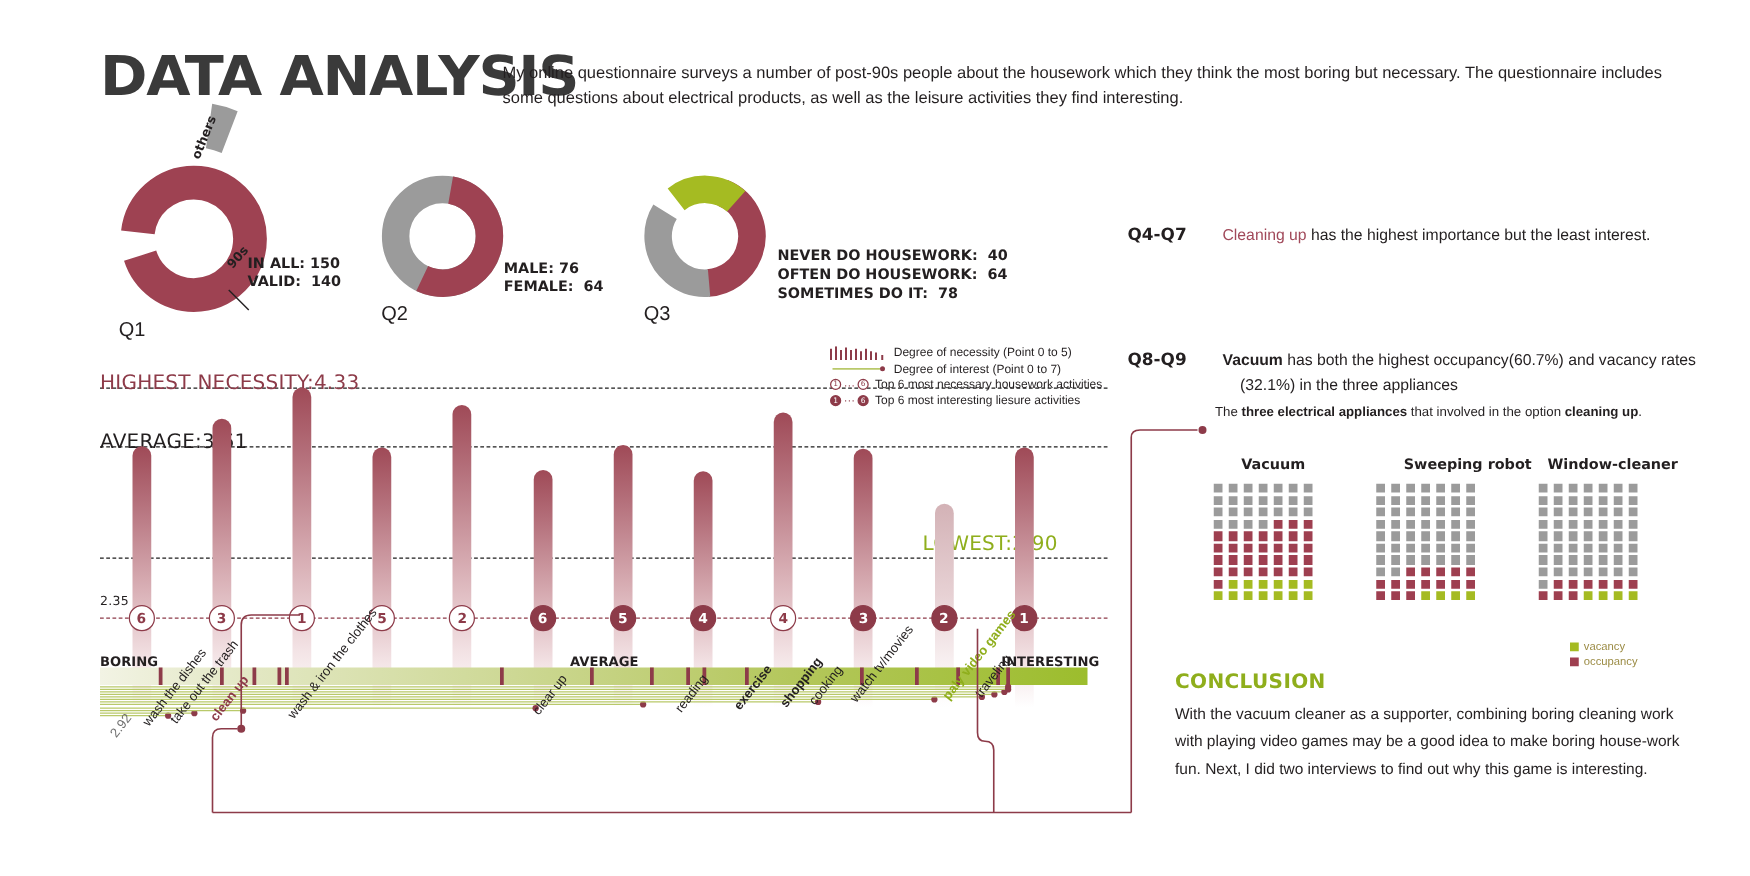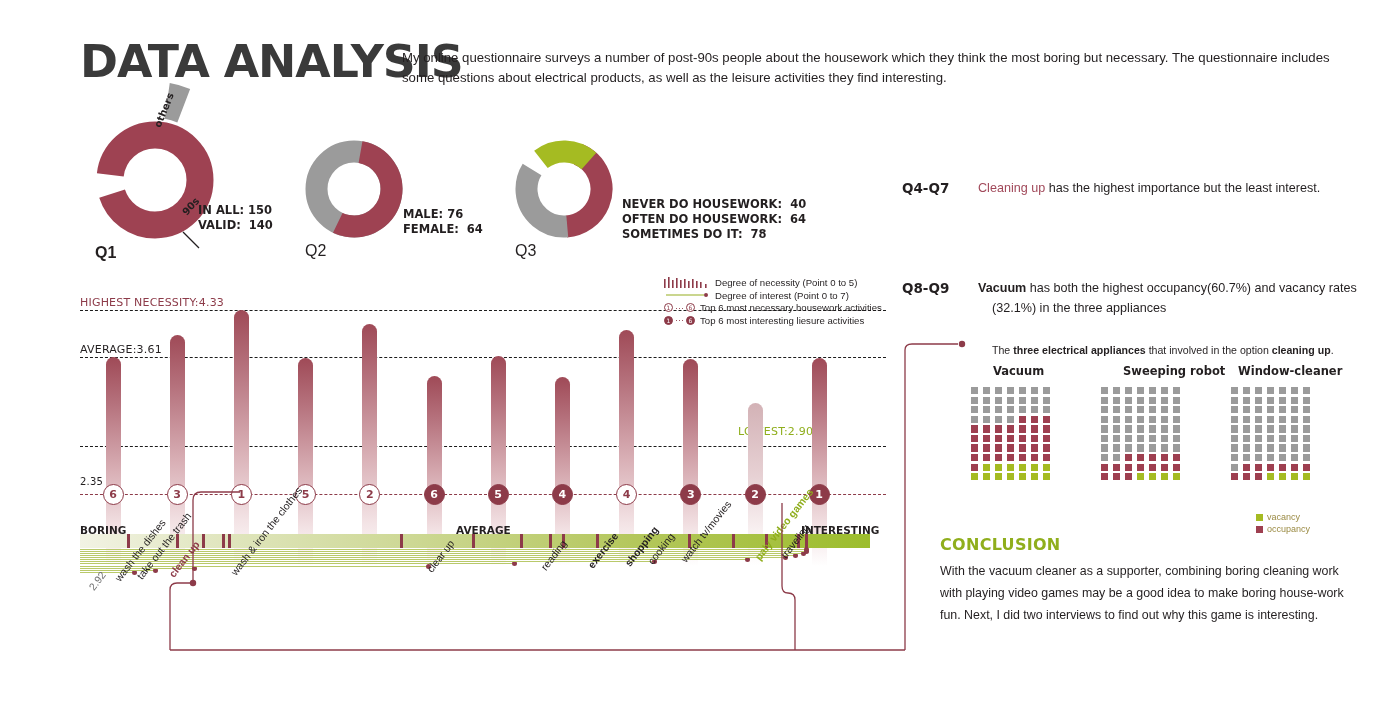--- a/index.html
+++ b/index.html
@@ -30,21 +30,21 @@
   .lbl-rot {
     position:absolute; font-family:"DejaVu Sans", sans-serif;
     font-weight:bold; font-size:10px; color:#231f20; white-space:nowrap;
   }
 
   
   #chart { position:absolute; left:0; top:0; width:900px; height:701px; }
   .gridline { position:absolute; border-top:1.4px dashed #1c1c1c; }
   .axis-cap {
     position:absolute; font-family:"DejaVu Sans", sans-serif;
-    font-size:11px; letter-spacing:0.2px; white-space:nowrap;
+    font-size:16px; letter-spacing:0.2px; white-space:nowrap;
   }
   .bar {
     position:absolute; width:15px; border-radius:7.5px 7.5px 0 0;
     background:linear-gradient(to bottom,#9f4a57 0%, #b5717c 22%, #d9b0b6 55%, #f3e3e5 82%, #ffffff 100%);
   }
   .bar.lowest {
     background:linear-gradient(to bottom,#d3b2b6 0%, #e7d1d4 45%, #f8f0f1 78%, #ffffff 100%);
   }
   .rankline { position:absolute; border-top:1.5px dashed #8d3b49; }
   .rank {
@@ -118,21 +118,21 @@
   svg.ov { position:absolute; left:0; top:0; width:1400px; height:701px; pointer-events:none; }
 </style>
 </head>
 <body>
 
 <div id="page">
 
   <div id="title">DATA ANALYSIS</div>
   <div id="intro">My online questionnaire surveys a number of post-90s people about the housework which they think the most boring but necessary. The questionnaire includes some questions about electrical products, as well as the leisure activities they find interesting.</div>
 
-  <div class="donut-wrap" style="left:95px; top:120px;font-weight:bold;">
+  <div class="donut-wrap" style="left:95px; top:131px;">
     <svg width="120" height="120" viewBox="0 0 120 120">
       <circle cx="60" cy="60" r="45" fill="none" stroke="#9e4252" stroke-width="27" stroke-dasharray="263.9 19.0" stroke-dashoffset="66.0" transform="rotate(-90 60 60)"></circle>
       <path d="M 60 60 L 70 12 L 96 20 L 60 60 Z" fill="#9b9b9b" opacity="0"></path>
     </svg>
     <div class="hole" style="left:23px; top:23px; width:74px; height:74px;">Q1</div>
   </div>
 
   <svg class="ov">
     <g transform="translate(155,188)">
       <path d="M 0,-58 A 58,58 0 0,1 13,-56 L 21,-91 A 94,94 0 0,0 0,-94 Z" transform="rotate(8) translate(0,-12) scale(1.0)" fill="#9b9b9b"></path>
@@ -335,21 +335,21 @@
     <path d="M 905,650 L 905,350 Q 905,344 912,344 L 958,344" fill="none" stroke="#8d3b49" stroke-width="1.3"></path>
     <circle cx="962" cy="344" r="3.2" fill="#8d3b49"></circle>
     <path d="M 170,650 L 905,650" fill="none" stroke="#8d3b49" stroke-width="1.3"></path>
     <path d="M 170,650 L 170,590 Q 170,583 177,583 L 190,583" fill="none" stroke="#8d3b49" stroke-width="1.3"></path>
     <circle cx="193" cy="583" r="3.2" fill="#8d3b49"></circle>
     <path d="M 193,583 L 193,500 Q 193,492 201,492 L 240,492" fill="none" stroke="#8d3b49" stroke-width="1.3"></path>
     <path d="M 795,650 L 795,600 Q 795,593 788,593 L 788,593" fill="none" stroke="#8d3b49" stroke-width="1.3"></path>
     <path d="M 788,593 Q 782,593 782,586 L 782,503" fill="none" stroke="#8d3b49" stroke-width="1.3"></path>
   </svg>
 
-  <div class="callout" style="left:972px; top:344px;margin-left:20px;">
+  <div class="callout" style="left:972px; top:324px;">
     <span>The </span><span style="font-weight:bold;">three electrical appliances</span><span> that involved in the option </span><span style="font-weight:bold;">cleaning up</span><span>.</span>
   </div>
 
   <div class="matrix-title" style="left:993px; top:364px;">Vacuum</div>
   <div class="matrix-title" style="left:1123px; top:364px;">Sweeping robot</div>
   <div class="matrix-title" style="left:1238px; top:364px;">Window-cleaner</div>
 
   <div class="matrix" id="mx0" style="left:971px; top:387px;">
       <div class="cell c-gray"></div>
       <div class="cell c-gray"></div>

